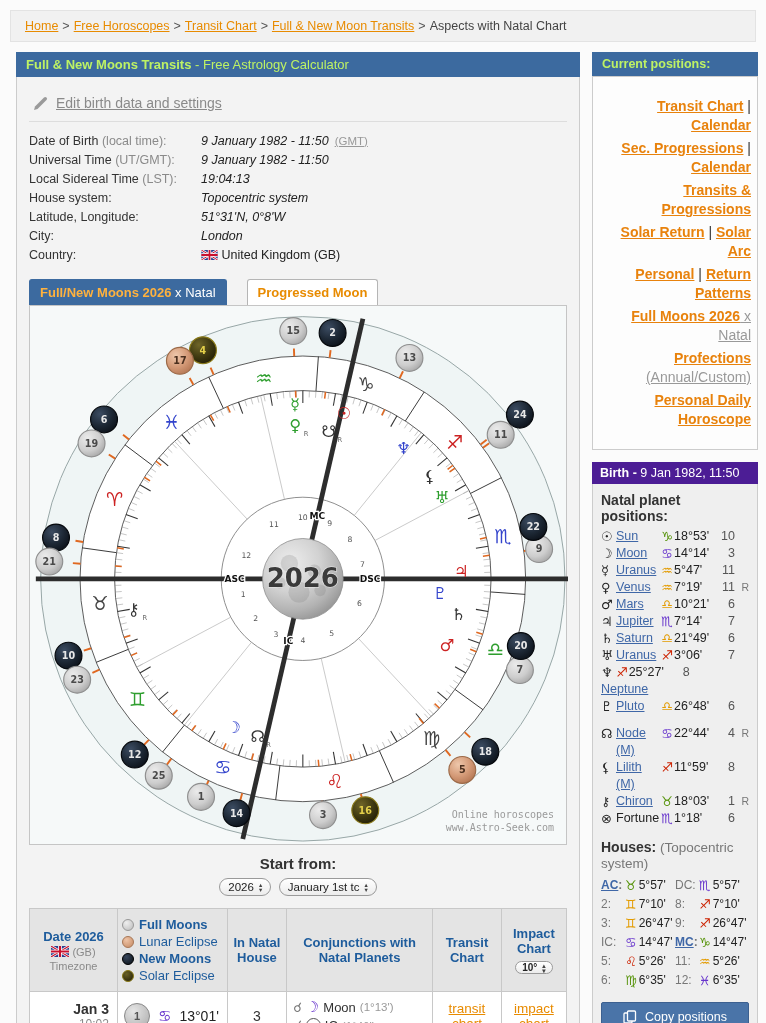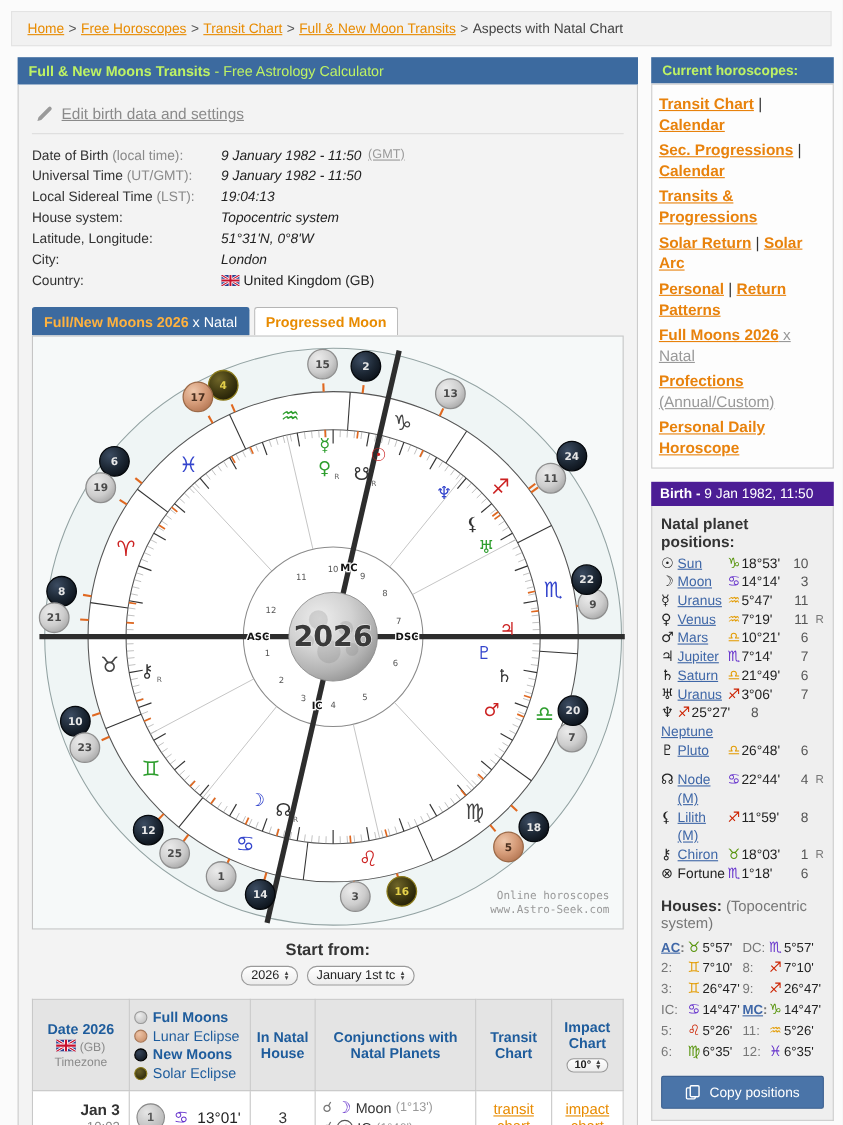--- a/index.html
+++ b/index.html
@@ -21,21 +21,21 @@
 .editrow{display:flex;align-items:center;gap:8px;padding:8px 4px 10px 4px;border-bottom:1px solid #ddd;margin-bottom:10px}
 .editrow a{color:#8a8a8a;font-size:14px}
 
 .btable{font-size:12.5px}
 .btable .brow{display:flex;line-height:19px}
 .btable .lbl{width:172px;color:#333}
 .btable .lbl .paren{color:#8a8a8a}
 .btable .val{font-style:italic;color:#222}
 .btable .gmt{font-style:normal;color:#999;font-size:11.5px;margin-left:6px;text-decoration:underline}
 
-.tabs{display:flex;gap:4px;margin-top:14px}
+.tabs{display:flex;gap:20px;margin-top:14px}
 .tab{padding:5px 10px;font-size:13px;border:1px solid #b5b5b5;border-bottom:none;border-radius:3px 3px 0 0;background:#fff;white-space:nowrap}
 .tab b{color:#e88b00}
 .tab .sfx{color:#999}
 .tab.active{background:#3c6a9f;border-color:#3c6a9f}
 .tab.active b{color:#ffb23e}
 .tab.active .sfx{color:#fff}
 
 .chartarea{background:#f6f9f9;border:1px solid #c5c5c5;position:relative;padding:2px 0}
 .watermark{position:absolute;right:12px;bottom:10px;text-align:right;font-family:"DejaVu Sans Mono",monospace;font-size:10px;color:#9a9a9a;line-height:13px}
 
@@ -70,21 +70,21 @@
 td.cconj{padding:4px 6px;font-size:13px}
 .conjrow{display:flex;align-items:center;gap:4px;margin:2px 0;white-space:nowrap}
 .conjrow .cs{color:#777;font-size:13px}
 .conjrow .cg{font-size:15px}
 .conjrow .orb{color:#999;font-size:11.5px}
 .circ-ic{display:inline-flex;align-items:center;justify-content:center;width:15px;height:15px;border:1.3px solid #555;border-radius:50%;font-size:8px;color:#555;font-weight:bold}
 td.clink{text-align:center}
 td.clink a{color:#e88b00;font-size:13.5px}
 
 .sbox{border:1px solid #ccc;background:#fdfdfd}
-.sbox .links{padding:4px 6px;text-align:left;font-size:14px;line-height:19px}
+.sbox .links{padding:16px 6px;text-align:right;font-size:14px;line-height:19px}
 .sbox .links div{margin:4px 0}
 .sbox .links a{color:#e8820c;font-weight:bold}
 .sbox .links .thin{font-weight:normal;color:#999;text-decoration:underline}
 .birthbar{background:#4c1d95;color:#fff;padding:4px 8px;font-size:12.5px;margin-top:12px}
 .sidebody{background:#efefef;border:1px solid #ccc;border-top:none;padding:8px 8px 10px 8px}
 .ntitle{font-weight:bold;font-size:14px;margin-bottom:4px}
 .prow{display:flex;align-items:flex-start;line-height:17px;font-size:12.5px;flex-wrap:wrap}
 .prow.gap{margin-top:10px}
 .prow .pg{width:15px;flex:0 0 15px;font-size:13px;color:#222}
 .prow .pname{flex:1 1 auto}
@@ -721,21 +721,21 @@
                 </td>
                 <td class="clink"><a>transit<br>chart</a></td>
                 <td class="clink"><a>impact<br>chart</a></td>
               </tr>
             </tbody>
         </table>
       </div>
     </div>
 
     <div class="side">
-      <div class="bluebar" style="font-size:12.5px;font-weight:bold">Current horoscopes:</div>
+      <div class="bluebar" style="font-size:12.5px;font-weight:bold">Current positions:</div>
       <div class="sbox">
           <div class="links" id="slinks">
             <div><a>Transit Chart</a><span> | </span><a>Calendar</a></div>
             <div><a>Sec. Progressions</a><span> | </span><a>Calendar</a></div>
             <div><a>Transits &amp; Progressions</a></div>
             <div><a>Solar Return</a><span> | </span><a>Solar Arc</a></div>
             <div><a>Personal</a><span> | </span><a>Return Patterns</a></div>
             <div><a>Full Moons 2026</a><a class="thin"> x Natal</a></div>
             <div><a>Profections</a><a class="thin"> (Annual/Custom)</a></div>
             <div><a>Personal Daily Horoscope</a></div>

